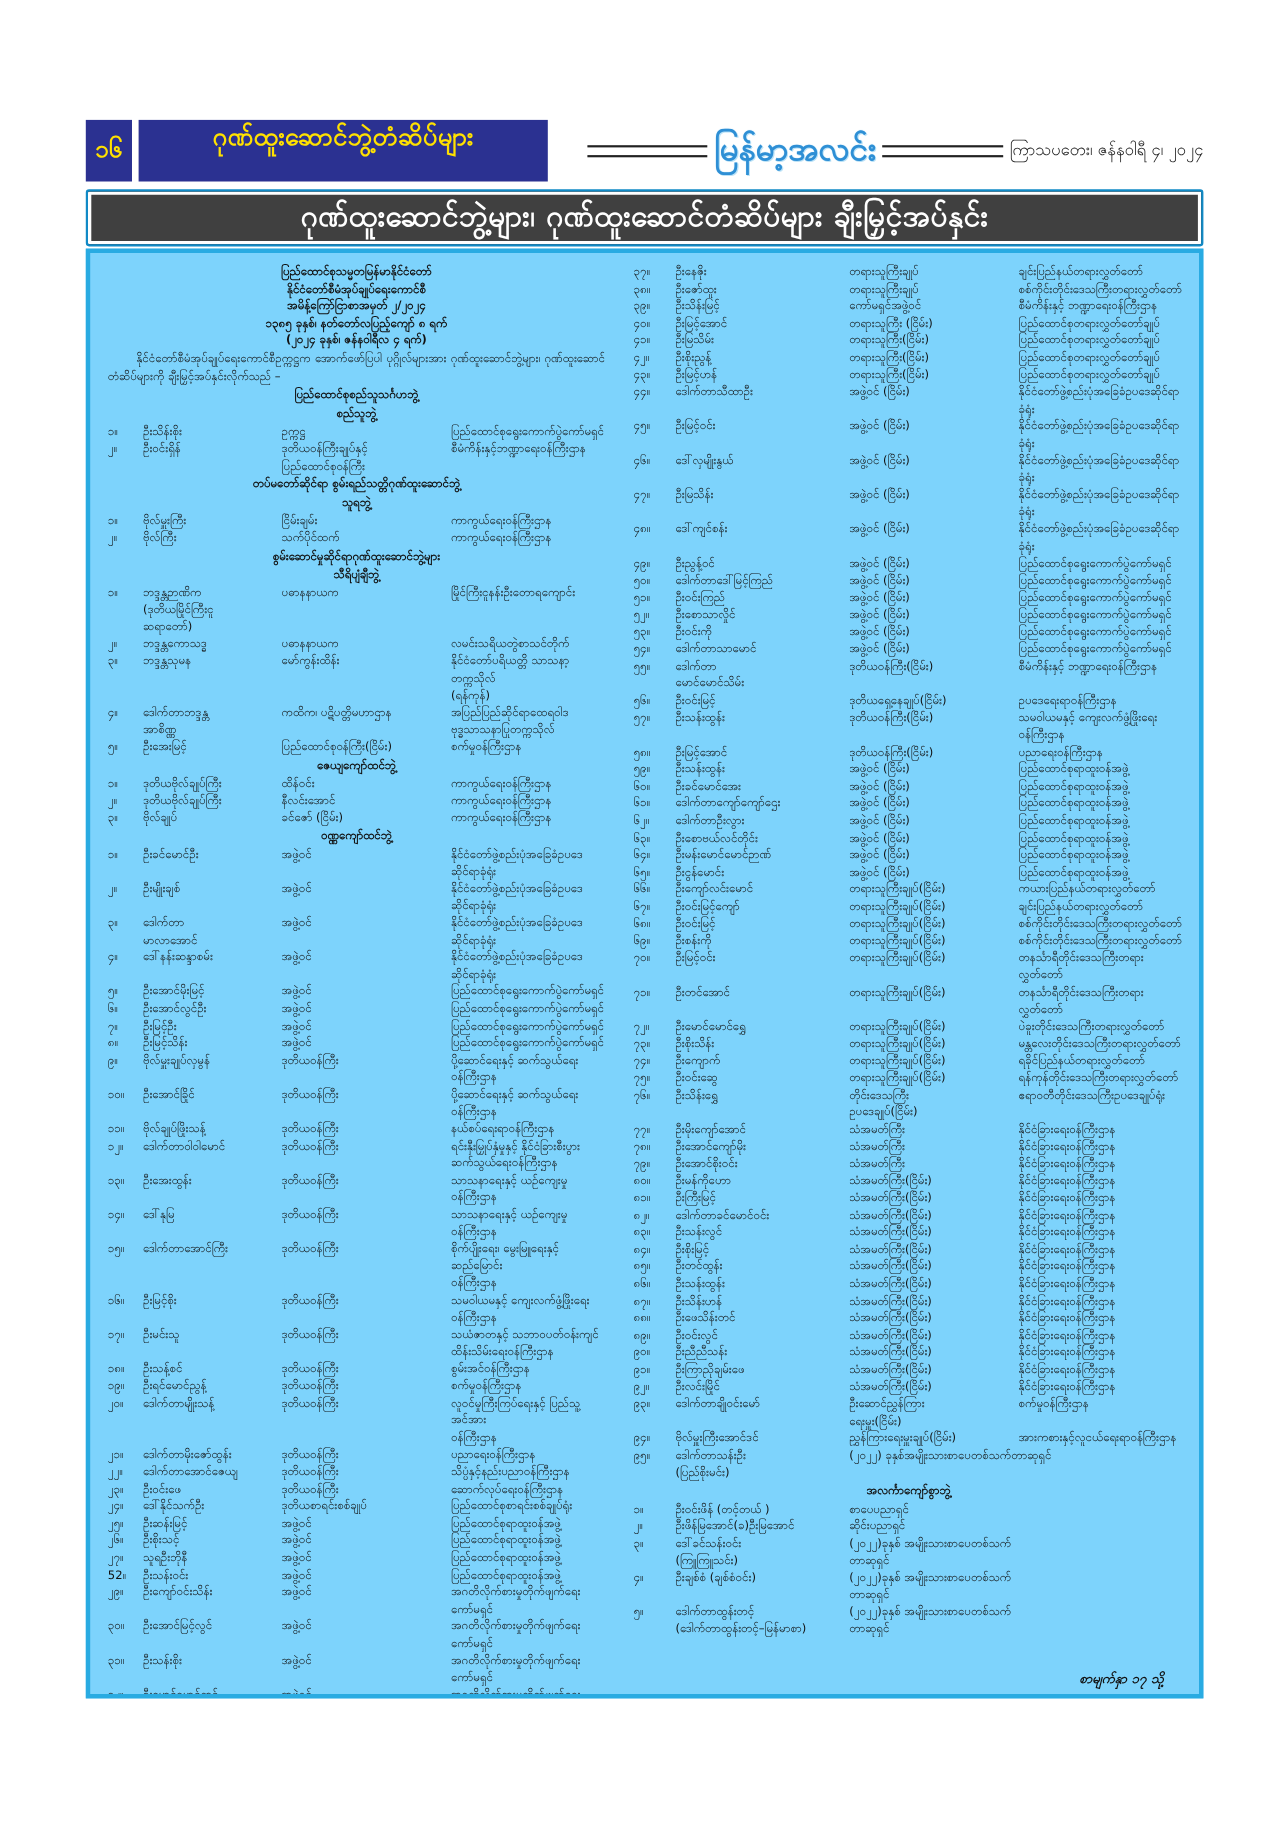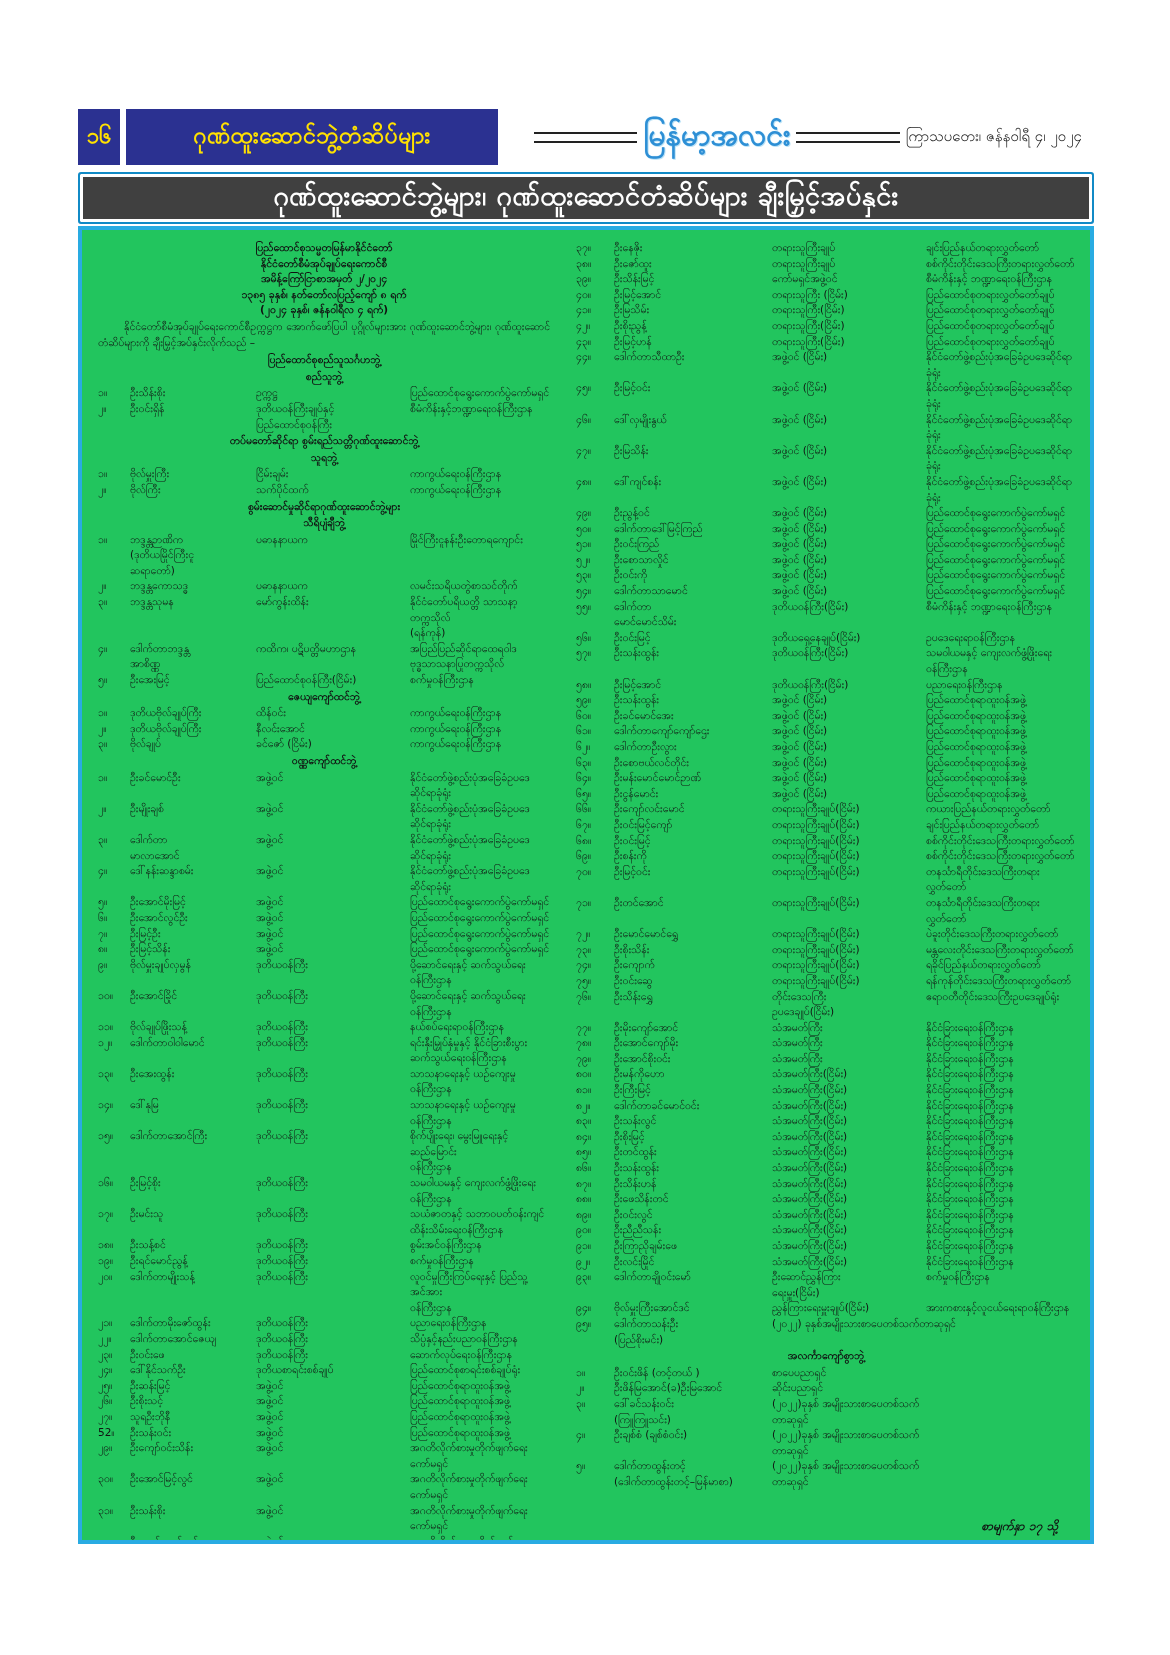--- a/index.html
+++ b/index.html
@@ -1,35 +1,35 @@
 <!DOCTYPE html>
 <html lang="my"><head>
 <meta charset="utf-8">
 <style>
   html,body{margin:0;padding:0;background:#fff;}
   .page{position:relative;width:1170px;height:1655px;background:#ffffff;overflow:hidden;
         font-family:"DejaVu Sans","Liberation Sans",sans-serif;color:#111;}
   
-  .header{position:absolute;left:78px;right:88px;top:108px;height:58px;display:flex;align-items:center;}
+  .header{position:absolute;left:78px;right:76px;top:108px;height:58px;display:flex;align-items:center;}
   .pagenum-box{width:42px;height:56px;background:#2b3191;color:#ffe100;font-weight:bold;font-size:22px;
                display:flex;align-items:center;justify-content:center;flex:0 0 auto;}
-  .banner{margin-left:6px;width:372px;height:56px;background:#2b3191;display:flex;align-items:center;justify-content:center;flex:0 0 auto;}
+  .banner{margin-left:6px;width:372px;height:56px;background:#2b3191;display:flex;align-items:flex-start;justify-content:center;flex:0 0 auto;}
   .banner span{color:#ffe100;font-weight:bold;font-size:23px;letter-spacing:.5px;}
   .mast-wrap{flex:1;display:flex;align-items:center;min-width:0;padding-left:36px;}
   .rule{height:7px;border-top:2px solid #222;border-bottom:2px solid #222;flex:1;}
   .masthead{margin:0 6px;color:#2e8fd5;font-weight:bold;font-size:30px;white-space:nowrap;
             text-shadow:0 0 1px #9fd4f2, 1px 1px 0 #bfe4f7;}
   .issue-date{margin-left:6px;font-size:15px;white-space:nowrap;color:#222;}
   
   .headline-bar{position:absolute;left:78px;right:76px;top:172px;height:48px;background:#404040;
                 border:2px solid #118ac6;border-radius:3px;box-shadow:inset 0 0 0 3px #ffffff;
                 display:flex;align-items:center;justify-content:center;}
   .headline-bar span{color:#ffffff;font-weight:bold;font-size:27px;letter-spacing:.5px;}
   
-  .content-box{position:absolute;left:78px;right:76px;top:226px;height:1318px;background:#22c55e;
+  .content-box{position:absolute;left:78px;right:76px;top:226px;height:1318px;background:#7dd3fc;
                border:4px solid #29abe2;box-sizing:border-box;padding:10px 14px 6px 16px;overflow:hidden;}
   .cols{display:flex;gap:26px;height:100%;}
   .col{flex:1;min-width:0;font-size:10.5px;line-height:15.6px;}
   .col.left{flex:0 0 452px;}
   
   .intro-line{text-align:center;font-weight:bold;}
   .intro-para{text-align:justify;text-indent:26px;margin:1px 0 2px;}
   
   .sec-heading{text-align:center;font-weight:bold;margin:1px 0;}
   .sec-sub{text-align:center;font-weight:bold;margin:0 0 1px;}

